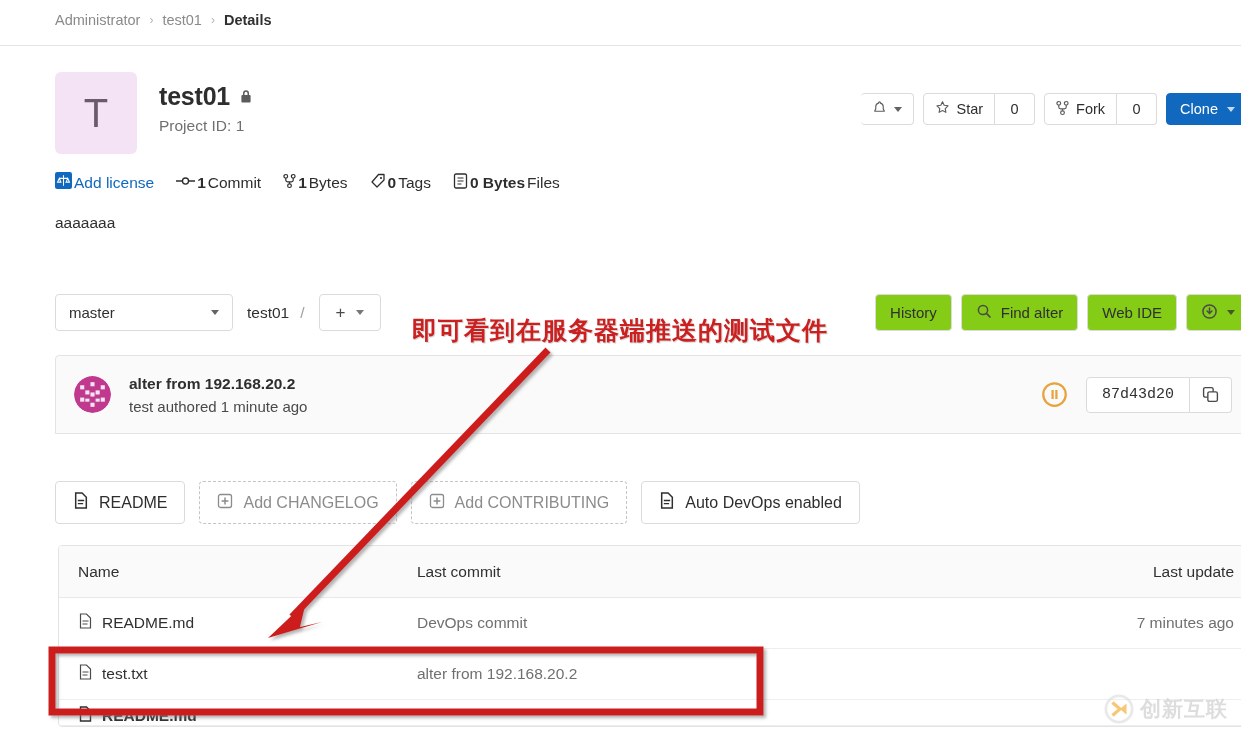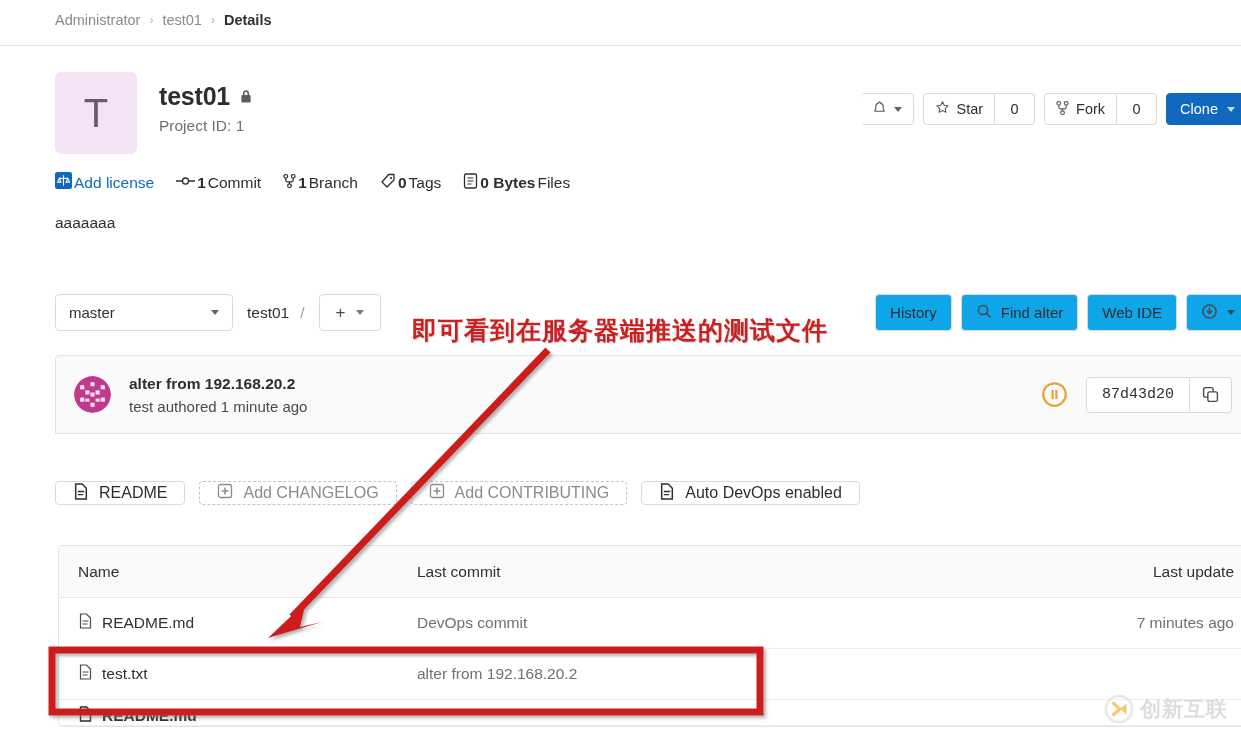--- a/index.html
+++ b/index.html
@@ -83,21 +83,21 @@
   }
   .path-crumb { display: flex; align-items: center; gap: 11px; font-size: 15.5px; color: #303030; }
   .path-sep { color: #a0a0a0; }
   .add-btn {
     height: 37px; min-width: 62px; border: 1px solid #dbdbdb; border-radius: 4px; background: #fff;
     display: flex; align-items: center; justify-content: center; gap: 10px; padding: 0 12px;
     font-size: 17px; color: #4a4a4a;
   }
   .toolbar-right { position: absolute; right: -9px; top: 294px; display: flex; align-items: center; gap: 9px; }
   .tb-btn {
-    height: 37px; border: 1px solid #dbdbdb; border-radius: 4px; background: #0ea5e9;
+    height: 37px; border: 1px solid #dbdbdb; border-radius: 4px; background: #84cc16;
     display: flex; align-items: center; gap: 9px; padding: 8px 14px;
     font-size: 15px; color: #303030; white-space: nowrap;
   }
 
   
   .commit-panel {
     position: absolute; left: 55px; top: 355px; right: -10px; height: 79px;
     border: 1px solid #e3e3e3; border-radius: 4px 4px 0 0; background: #fafafa;
     display: flex; align-items: center; padding: 0 18px;
   }
@@ -114,21 +114,21 @@
     font-family: "Liberation Mono", "DejaVu Sans Mono", monospace; font-size: 15px; color: #303030;
   }
   .sha-copy {
     border: 1px solid #dbdbdb; border-left: 0; border-radius: 0 4px 4px 0; background: #fff;
     display: flex; align-items: center; justify-content: center; width: 42px;
   }
 
   
   .chips { position: absolute; left: 55px; top: 481px; display: flex; align-items: center; gap: 14px; }
   .chip {
-    height: 24px; border-radius: 4px; background: #fff;
+    height: 43px; border-radius: 4px; background: #fff;
     display: flex; align-items: center; gap: 10px; padding: 0 17px;
     font-size: 16px; white-space: nowrap;
   }
   .chip.solid { border: 1px solid #dbdbdb; color: #2e2e2e; }
   .chip.dashed { border: 1px dashed #c4c4c4; color: #8c8c8c; }
 
   
   .file-table {
     position: absolute; left: 58px; top: 545px; right: -12px;
     border: 1px solid #e3e3e3; border-radius: 4px; overflow: hidden; background: #fff;
@@ -259,21 +259,21 @@
     <div class="stat">
       <span>
         <svg width="13" height="16" viewBox="0 0 14 16">
           <circle cx="3" cy="3" r="2" fill="none" stroke="#2e2e2e" stroke-width="1.3"></circle>
           <circle cx="11" cy="3" r="2" fill="none" stroke="#2e2e2e" stroke-width="1.3"></circle>
           <circle cx="7" cy="13" r="2" fill="none" stroke="#2e2e2e" stroke-width="1.3"></circle>
           <path d="M3 5v2a2 2 0 0 0 2 2h4a2 2 0 0 0 2-2V5M7 9v2" fill="none" stroke="#2e2e2e" stroke-width="1.3"></path>
         </svg>
       </span>
       <b>1</b>
-      <span class="lbl-muted">Branch</span>
+      <span class="lbl-muted">Bytes</span>
     </div>
     <div class="stat">
       <span>
         <svg width="16" height="16" viewBox="0 0 16 16">
             <path d="M8.5 1.5H14v5.5L7 14 2 9z" fill="none" stroke="#2e2e2e" stroke-width="1.3" stroke-linejoin="round"></path>
             <circle cx="11" cy="5" r="1.1" fill="#2e2e2e"></circle>
           </svg>
       </span>
       <b>0</b>
       <span class="lbl-muted">Tags</span>

